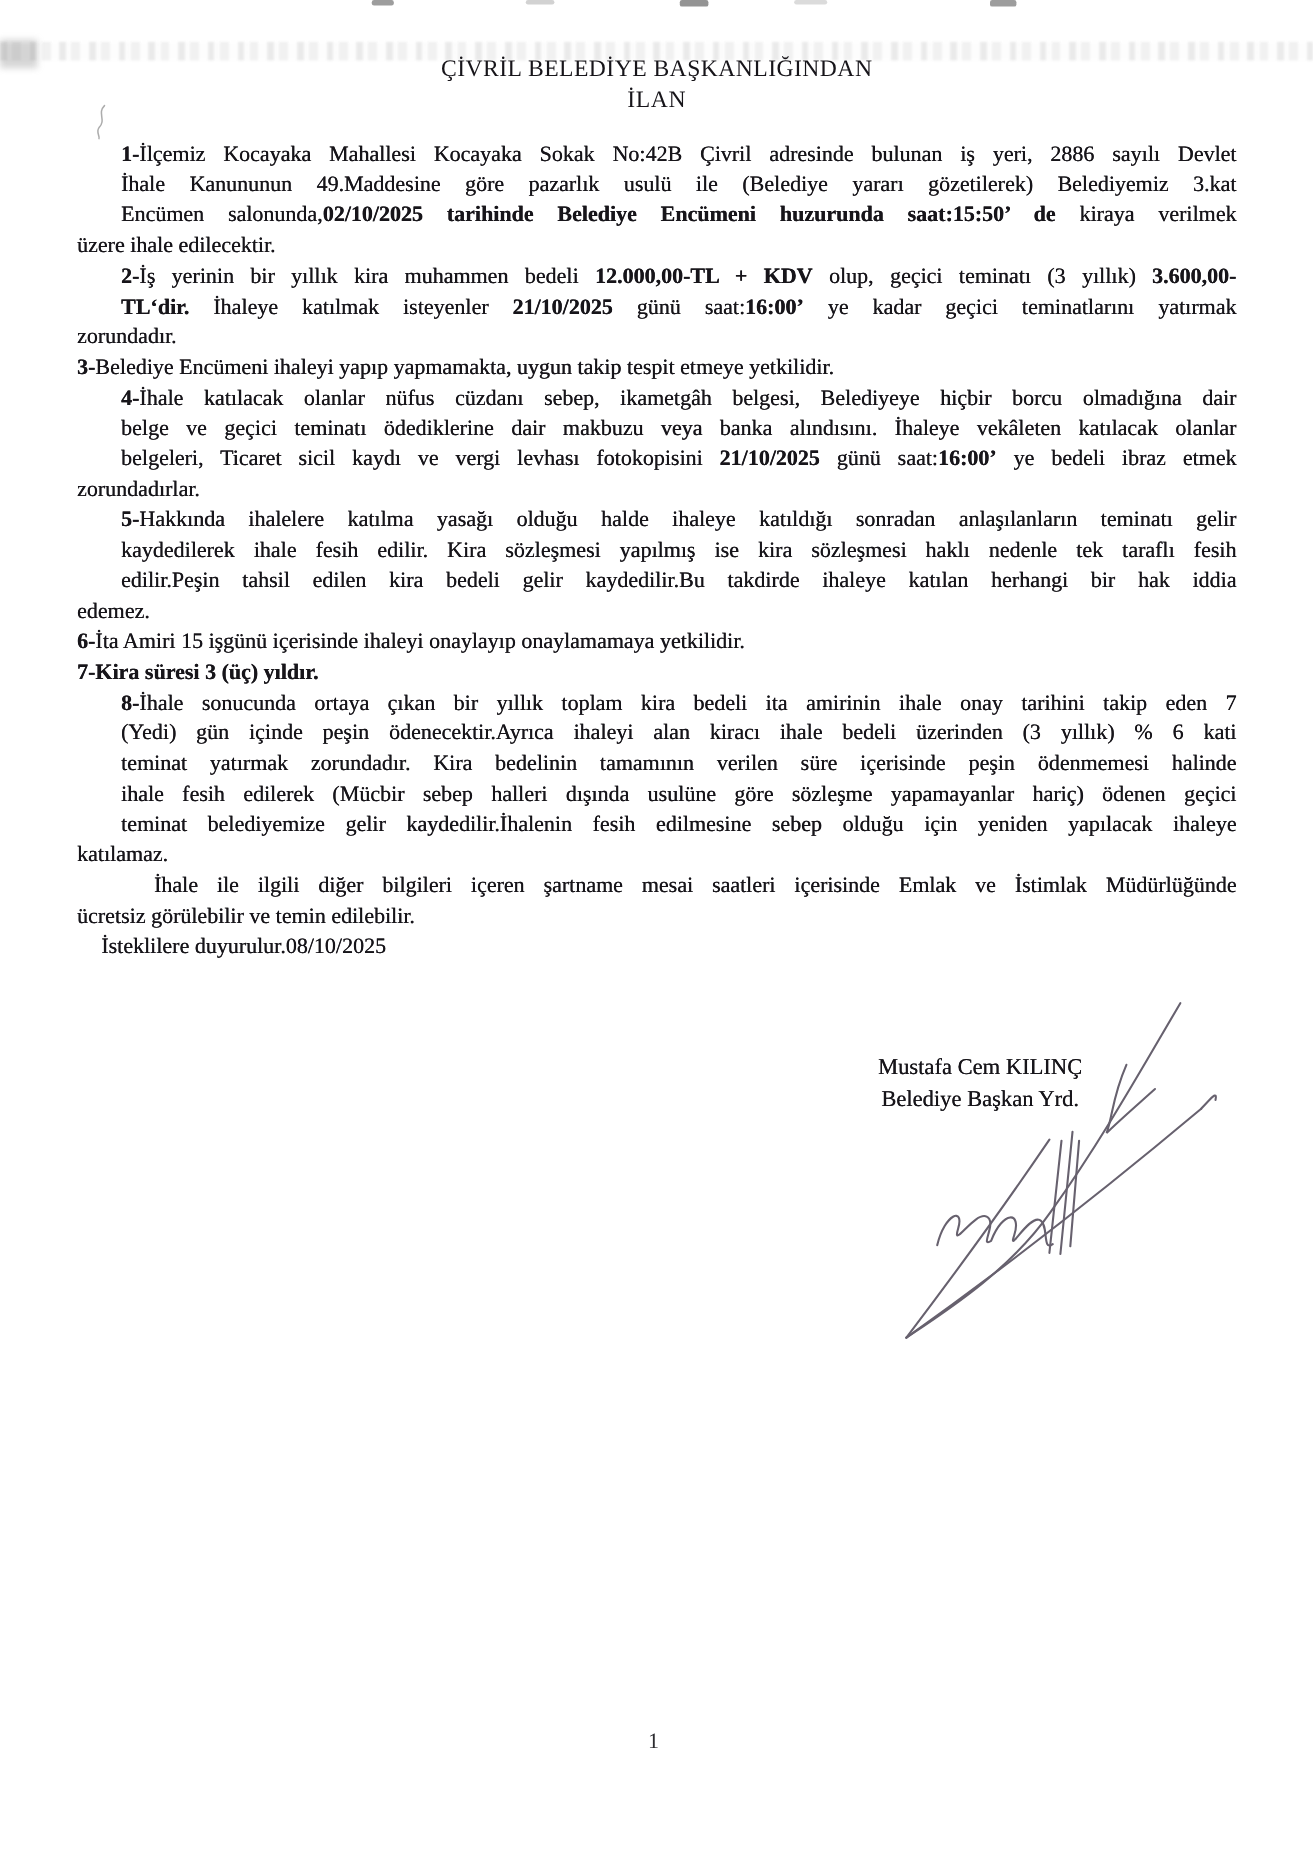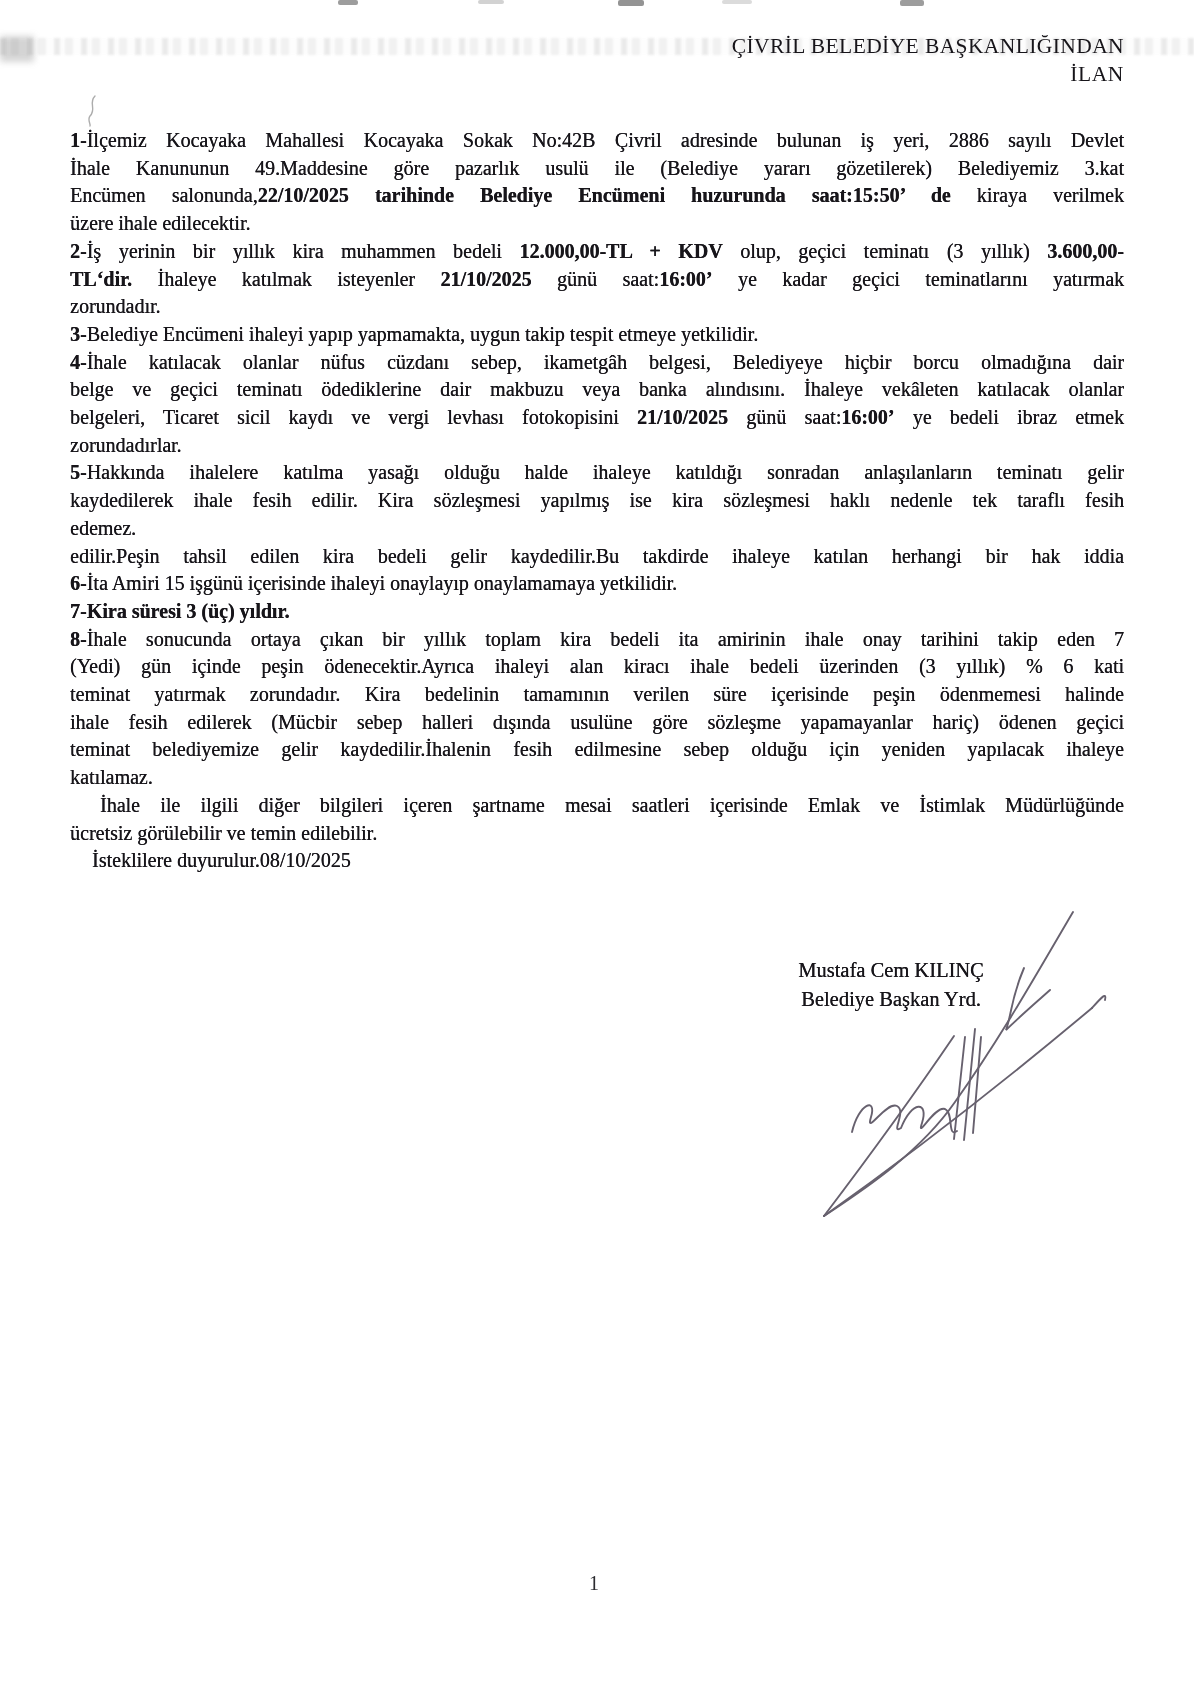--- a/index.html
+++ b/index.html
@@ -27,32 +27,32 @@
         rgba(200,200,200,.06) 6px 11px,
         rgba(150,150,150,.17) 11px 19px,
         rgba(220,220,220,.05) 19px 27px);
     filter:blur(1px);
     opacity:.8;
   }
   .noise-blob{position:absolute;left:0;top:36px;width:34px;height:26px;background:rgba(120,120,120,.3);filter:blur(3px);}
   .pen-mark{position:absolute;left:86px;top:94px;opacity:.55;}
 
   
-  .header{position:absolute;left:70px;top:32px;width:1054px;text-align:right;line-height:28px;}
+  .header{position:absolute;left:70px;top:48px;width:1054px;text-align:center;line-height:28px;}
   .header .t1{font-size:21.5px;letter-spacing:.4px;}
   .header .t2{font-size:21.5px;letter-spacing:.6px;}
 
   
   .doc-body{
     position:absolute;left:70px;top:127px;width:1054px;
     font-size:20px;line-height:27.7px;
     text-shadow:0.25px 0 0 currentColor;
   }
   .line{text-align:left;white-space:normal;}
-  .line.just{text-align:justify;text-align-last:justify;}
+  .line.just{text-align:justify;text-align-last:justify;margin-left:40px;}
   .line.ind-lg{text-indent:30px;}
   .line.ind-sm{text-indent:22px;}
   .b{font-weight:bold;}
   .u{text-decoration-thickness:2px;text-underline-offset:3px;}
 
   
   .sig-block{
     position:absolute;left:731px;top:956px;width:320px;
     text-align:center;font-size:20.5px;line-height:28.5px;
     text-shadow:0.2px 0 0 currentColor;
@@ -84,42 +84,42 @@
 
   <div class="header">
     <div class="t1">ÇİVRİL BELEDİYE BAŞKANLIĞINDAN</div>
     <div class="t2">İLAN</div>
   </div>
 
   <div class="doc-body">
       <div>
         <div class="line just"><span class="b">1-</span><span>İlçemiz Kocayaka Mahallesi Kocayaka Sokak No:42B Çivril adresinde bulunan iş yeri, 2886 sayılı Devlet</span></div>
         <div class="line just"><span>İhale Kanununun 49.Maddesine göre pazarlık usulü ile (Belediye yararı gözetilerek) Belediyemiz 3.kat</span></div>
-        <div class="line just"><span>Encümen salonunda,</span><span class="b">22/10/2025 tarihinde Belediye Encümeni huzurunda saat:15:50’ de</span><span> kiraya verilmek</span></div>
+        <div class="line just"><span>Encümen salonunda,</span><span class="b">02/10/2025 tarihinde Belediye Encümeni huzurunda saat:15:50’ de</span><span> kiraya verilmek</span></div>
         <div class="line"><span>üzere ihale edilecektir.</span></div>
       </div>
       <div>
         <div class="line just"><span class="b">2-</span><span>İş yerinin bir yıllık kira muhammen bedeli </span><span class="b">12.000,00-TL + KDV</span><span> olup, geçici teminatı (3 yıllık) </span><span class="b">3.600,00-</span></div>
         <div class="line just"><span class="b">TL‘dir.</span><span> İhaleye katılmak isteyenler </span><span class="b">21/10/2025</span><span> günü saat:</span><span class="b">16:00’</span><span> ye kadar geçici teminatlarını yatırmak</span></div>
         <div class="line"><span>zorundadır.</span></div>
       </div>
       <div>
         <div class="line"><span class="b">3-</span><span>Belediye Encümeni ihaleyi yapıp yapmamakta, uygun takip tespit etmeye yetkilidir.</span></div>
       </div>
       <div>
         <div class="line just"><span class="b">4-</span><span>İhale katılacak olanlar nüfus cüzdanı sebep, ikametgâh belgesi, Belediyeye hiçbir borcu olmadığına dair</span></div>
         <div class="line just"><span>belge ve geçici teminatı ödediklerine dair makbuzu veya banka alındısını. İhaleye vekâleten katılacak olanlar</span></div>
         <div class="line just"><span>belgeleri, Ticaret sicil kaydı ve vergi levhası fotokopisini </span><span class="b">21/10/2025</span><span> günü saat:</span><span class="b">16:00’</span><span> ye bedeli ibraz etmek</span></div>
         <div class="line"><span>zorundadırlar.</span></div>
       </div>
       <div>
         <div class="line just"><span class="b">5-</span><span>Hakkında ihalelere katılma yasağı olduğu halde ihaleye katıldığı sonradan anlaşılanların teminatı gelir</span></div>
         <div class="line just"><span>kaydedilerek ihale fesih edilir. Kira sözleşmesi yapılmış ise kira sözleşmesi haklı nedenle tek taraflı fesih</span></div>
+        <div class="line just"><span>edilir.Peşin tahsil edilen kira bedeli gelir kaydedilir.Bu takdirde ihaleye katılan herhangi bir hak iddia</span></div>
         <div class="line"><span>edemez.</span></div>
-        <div class="line just"><span>edilir.Peşin tahsil edilen kira bedeli gelir kaydedilir.Bu takdirde ihaleye katılan herhangi bir hak iddia</span></div>
       </div>
       <div>
         <div class="line"><span class="b">6-</span><span>İta Amiri 15 işgünü içerisinde ihaleyi onaylayıp onaylamamaya yetkilidir.</span></div>
       </div>
       <div>
         <div class="line"><span class="b">7-</span><span class="b u">Kira süresi 3 (üç) yıldır.</span></div>
       </div>
       <div>
         <div class="line just"><span class="b">8-</span><span>İhale sonucunda ortaya çıkan bir yıllık toplam kira bedeli ita amirinin ihale onay tarihini takip eden 7</span></div>
         <div class="line just"><span>(Yedi) gün içinde peşin ödenecektir.Ayrıca ihaleyi alan kiracı ihale bedeli üzerinden (3 yıllık) % 6 kati</span></div>

